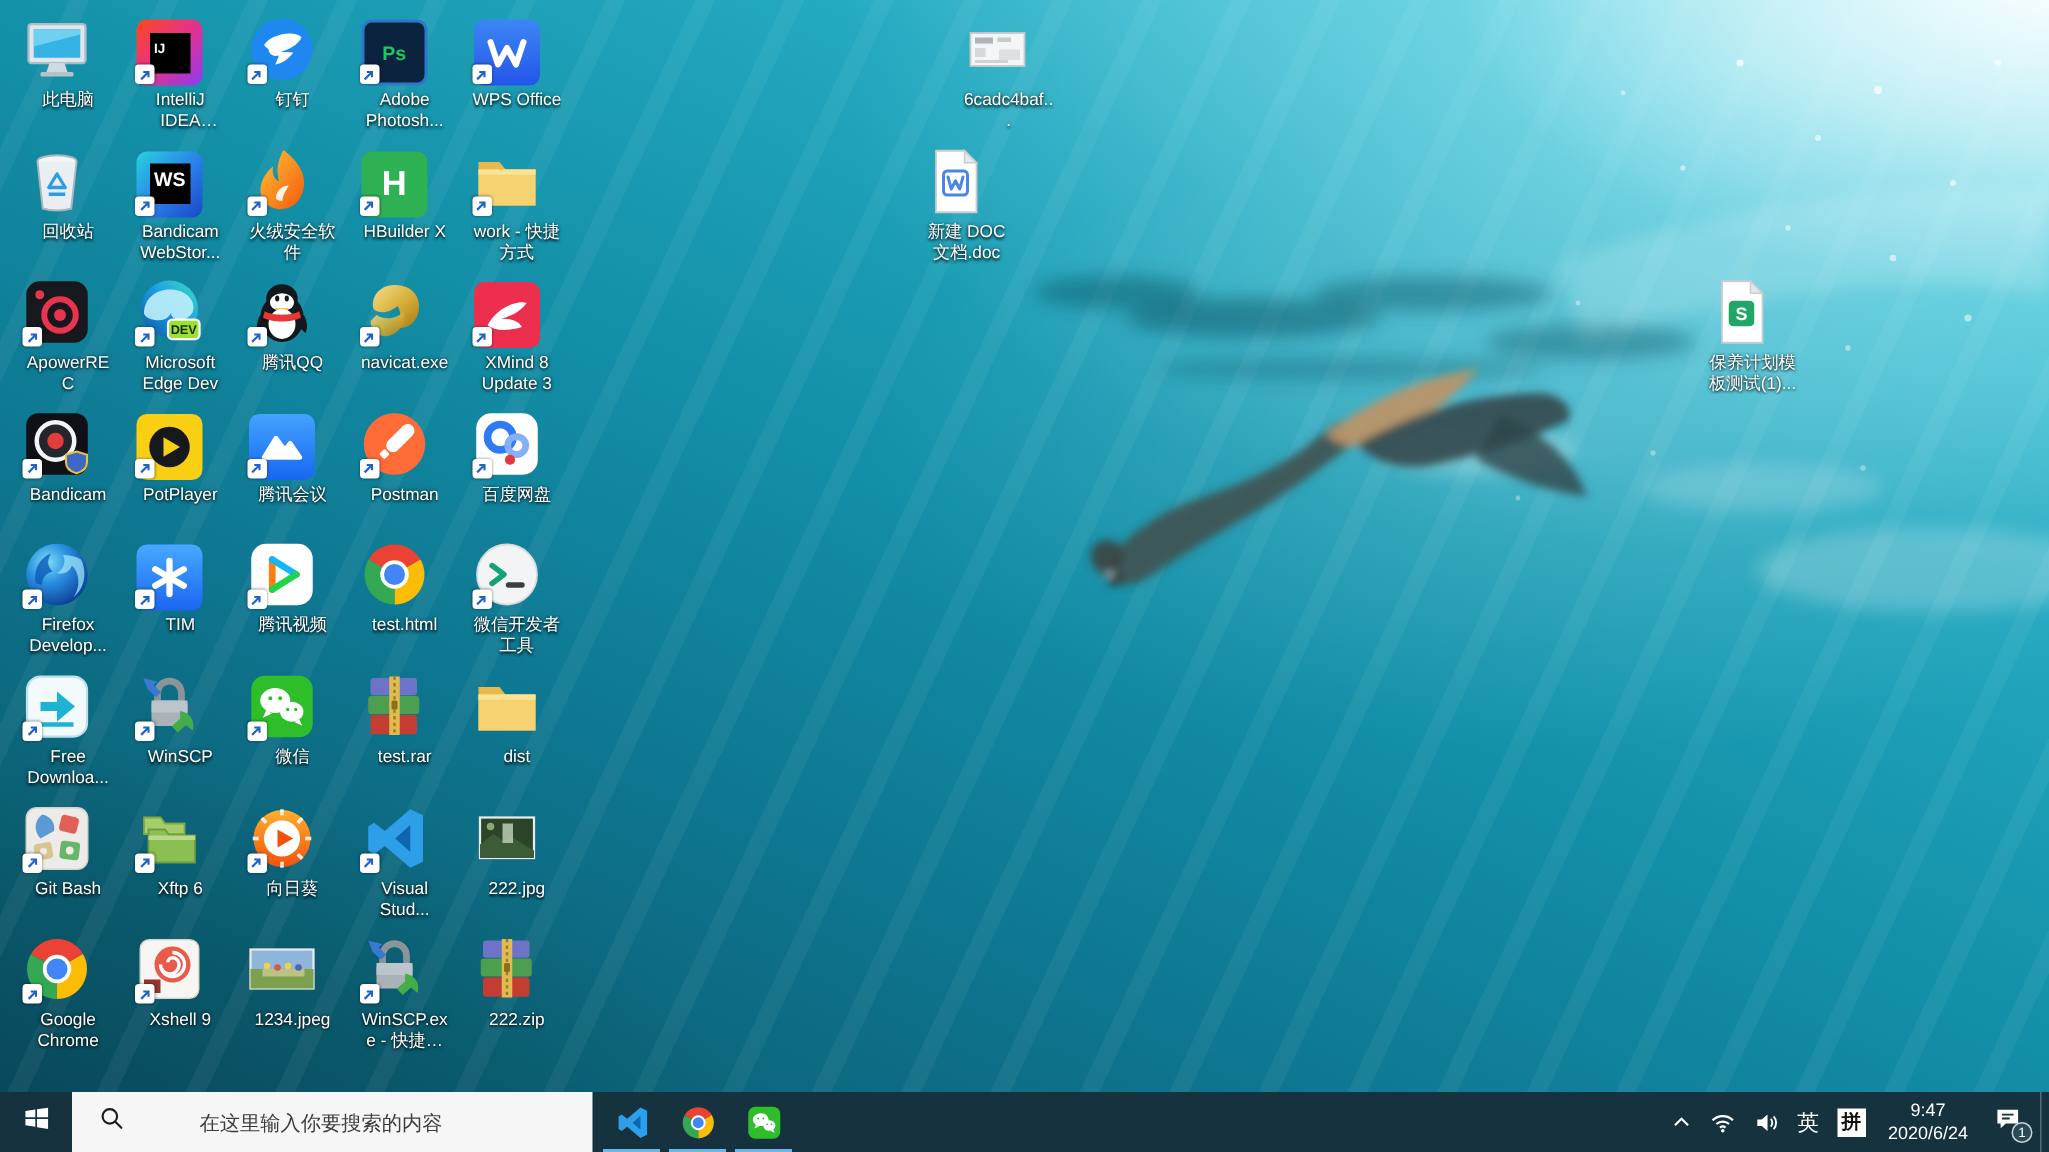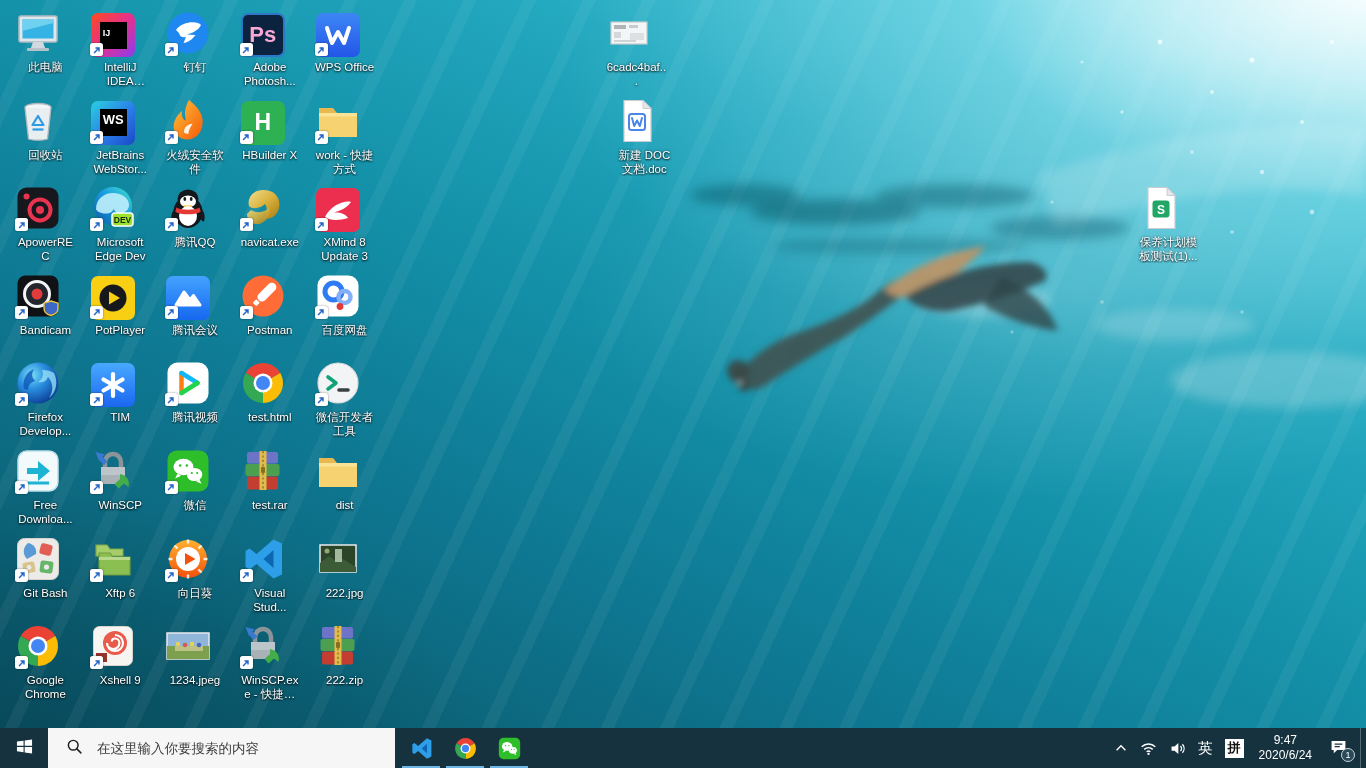--- a/index.html
+++ b/index.html
@@ -30,21 +30,21 @@
   .sc-arrow svg{width:10px;height:10px;display:block;}
   .icon-label{margin-top:3px;font-size:11.5px;line-height:14px;color:#fff;text-align:center;
     max-width:72px;text-shadow:0 1px 2px rgba(0,0,0,.9),0 0 3px rgba(0,0,0,.55);
     display:-webkit-box;-webkit-line-clamp:2;-webkit-box-orient:vertical;overflow:hidden;
     word-break:break-word;margin-left:14px;}
   
   #taskbar{position:absolute;left:0;bottom:0;width:1366px;height:40px;background:#16323e;
     display:flex;align-items:stretch;z-index:10;}
   .start-button{width:48px;display:flex;align-items:center;justify-content:center;}
   .search-box{width:347px;background:#f6f6f6;display:flex;align-items:center;
-    padding-left:18px;box-sizing:border-box;}
+    padding-left:18px;box-sizing:border-box;gap:36px;}
   .search-box input{border:none;background:transparent;outline:none;font-size:13.5px;
     color:#2e2e2e;width:280px;margin-left:12px;font-family:inherit;}
   .search-box input::placeholder{color:#3c3c3c;opacity:1;}
   #taskbar-apps{display:flex;margin-left:4px;}
   .tb-app{width:44px;position:relative;display:flex;align-items:center;justify-content:center;}
   .tb-ic > svg{width:25px;height:25px;display:block;}
   .tb-underline{position:absolute;bottom:0;left:3px;right:3px;height:2px;background:#6cb6e8;}
   .tray{margin-left:auto;display:flex;align-items:center;}
   .tray-item{height:40px;display:flex;align-items:center;justify-content:center;
     padding:0 6px;color:#fff;}
@@ -264,21 +264,21 @@
         <div class="icon-art">
           <div class="tile" style="background:linear-gradient(135deg,#2bd0e0,#2a7de8 55%,#1a47c8)">
             <div style="width:27px;height:27px;background:#000;"><span style="color:#fff;font-weight:bold;font-size:13px;display:inline-block;padding:3px 0 0 3px">WS</span></div>
           </div>
           <span class="sc-arrow">
             <svg viewBox="0 0 12 12">
               <path d="M2.5 9.5 L8 4 M4.2 3.6 H8.4 V7.8" fill="none" stroke="#2262c6" stroke-width="1.7"></path>
             </svg>
           </span>
         </div>
-        <div class="icon-label">JetBrains WebStor...</div>
+        <div class="icon-label">Bandicam WebStor...</div>
       </div>
       <div class="desk-icon">
         <div class="icon-art">
           <svg viewBox="0 0 48 48">
             <defs>
               <linearGradient id="edg" x1="0" y1="1" x2="1" y2="0">
                 <stop offset="0" stop-color="#0c59a4"></stop>
                 <stop offset=".55" stop-color="#1b9de2"></stop>
                 <stop offset="1" stop-color="#41e0c8"></stop>
               </linearGradient>
@@ -528,21 +528,21 @@
             <circle cx="21" cy="23" r="2.2" fill="#d8584a"></circle>
             <circle cx="28" cy="22" r="2.2" fill="#e8d44f"></circle>
             <circle cx="35" cy="23" r="2.2" fill="#4a66b8"></circle>
           </svg>
         </div>
         <div class="icon-label">1234.jpeg</div>
       </div>
       <div class="desk-icon">
         <div class="icon-art">
           <div class="tile" style="background:#0c2340;border:2px solid #2e77c8">
-            <span style="color:#f9a8d4;font-weight:bold;font-size:22px">Ps</span>
+            <span style="color:#22c55e;font-weight:bold;font-size:13px">Ps</span>
           </div>
           <span class="sc-arrow">
             <svg viewBox="0 0 12 12">
               <path d="M2.5 9.5 L8 4 M4.2 3.6 H8.4 V7.8" fill="none" stroke="#2262c6" stroke-width="1.7"></path>
             </svg>
           </span>
         </div>
         <div class="icon-label">Adobe Photosh...</div>
       </div>
       <div class="desk-icon">
@@ -756,21 +756,21 @@
             <rect x="6.5" y="17" width="34" height="12" rx="2" fill="#4d9f50"></rect>
             <rect x="8" y="29.5" width="31" height="13" rx="2" fill="#c43d31"></rect>
             <rect x="20.5" y="4" width="7" height="39" fill="#e2bb4e"></rect>
             <path d="M24 4 v39" stroke="#9a7c22" stroke-width="1.6" stroke-dasharray="2.2 2.2"></path>
             <rect x="22" y="20" width="4" height="6" rx="1" fill="#8a6f1e"></rect>
           </svg>
         </div>
         <div class="icon-label">222.zip</div>
       </div>
     </div>
-<div class="desk-icon" style="position: absolute; left: 592px; top: 6px;">
+<div class="desk-icon" style="position: absolute; left: 628px; top: 6px;">
       <div class="icon-art">
         <svg viewBox="0 0 48 48">
           <rect x="6" y="13" width="36" height="22" fill="#f4f5f6" stroke="#c6cacc" stroke-width="1.2"></rect>
           <rect x="9" y="16" width="12" height="4" fill="#aeb4b7"></rect>
           <rect x="24" y="16" width="9" height="3" fill="#c6cbce"></rect>
           <rect x="9" y="23" width="7" height="6" fill="#d4d8da"></rect>
           <rect x="25" y="24" width="14" height="7" fill="#dde0e2"></rect>
           <rect x="9" y="31" width="22" height="2" fill="#cfd3d5"></rect>
         </svg>
       </div>

